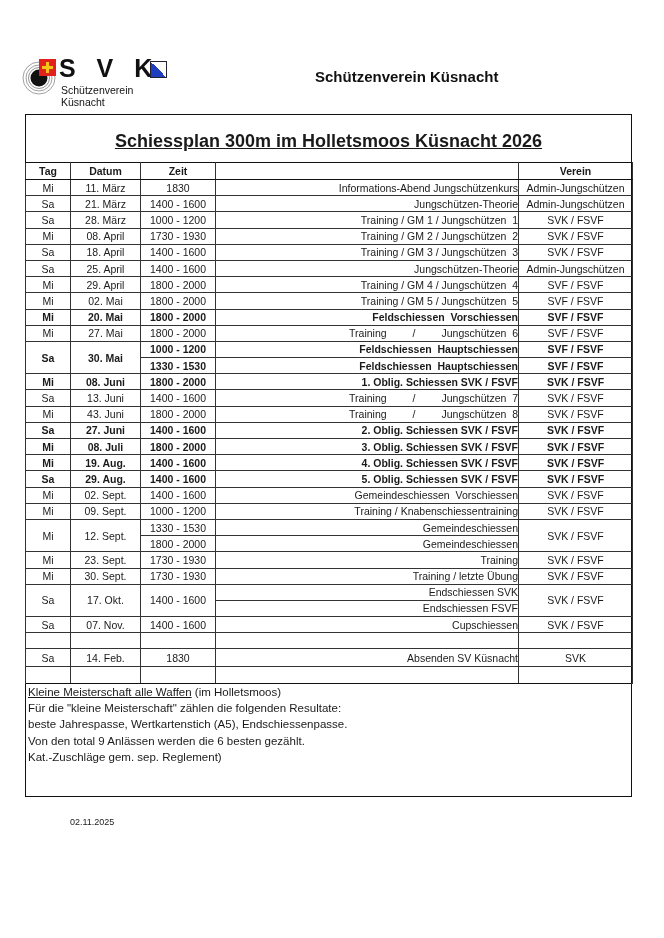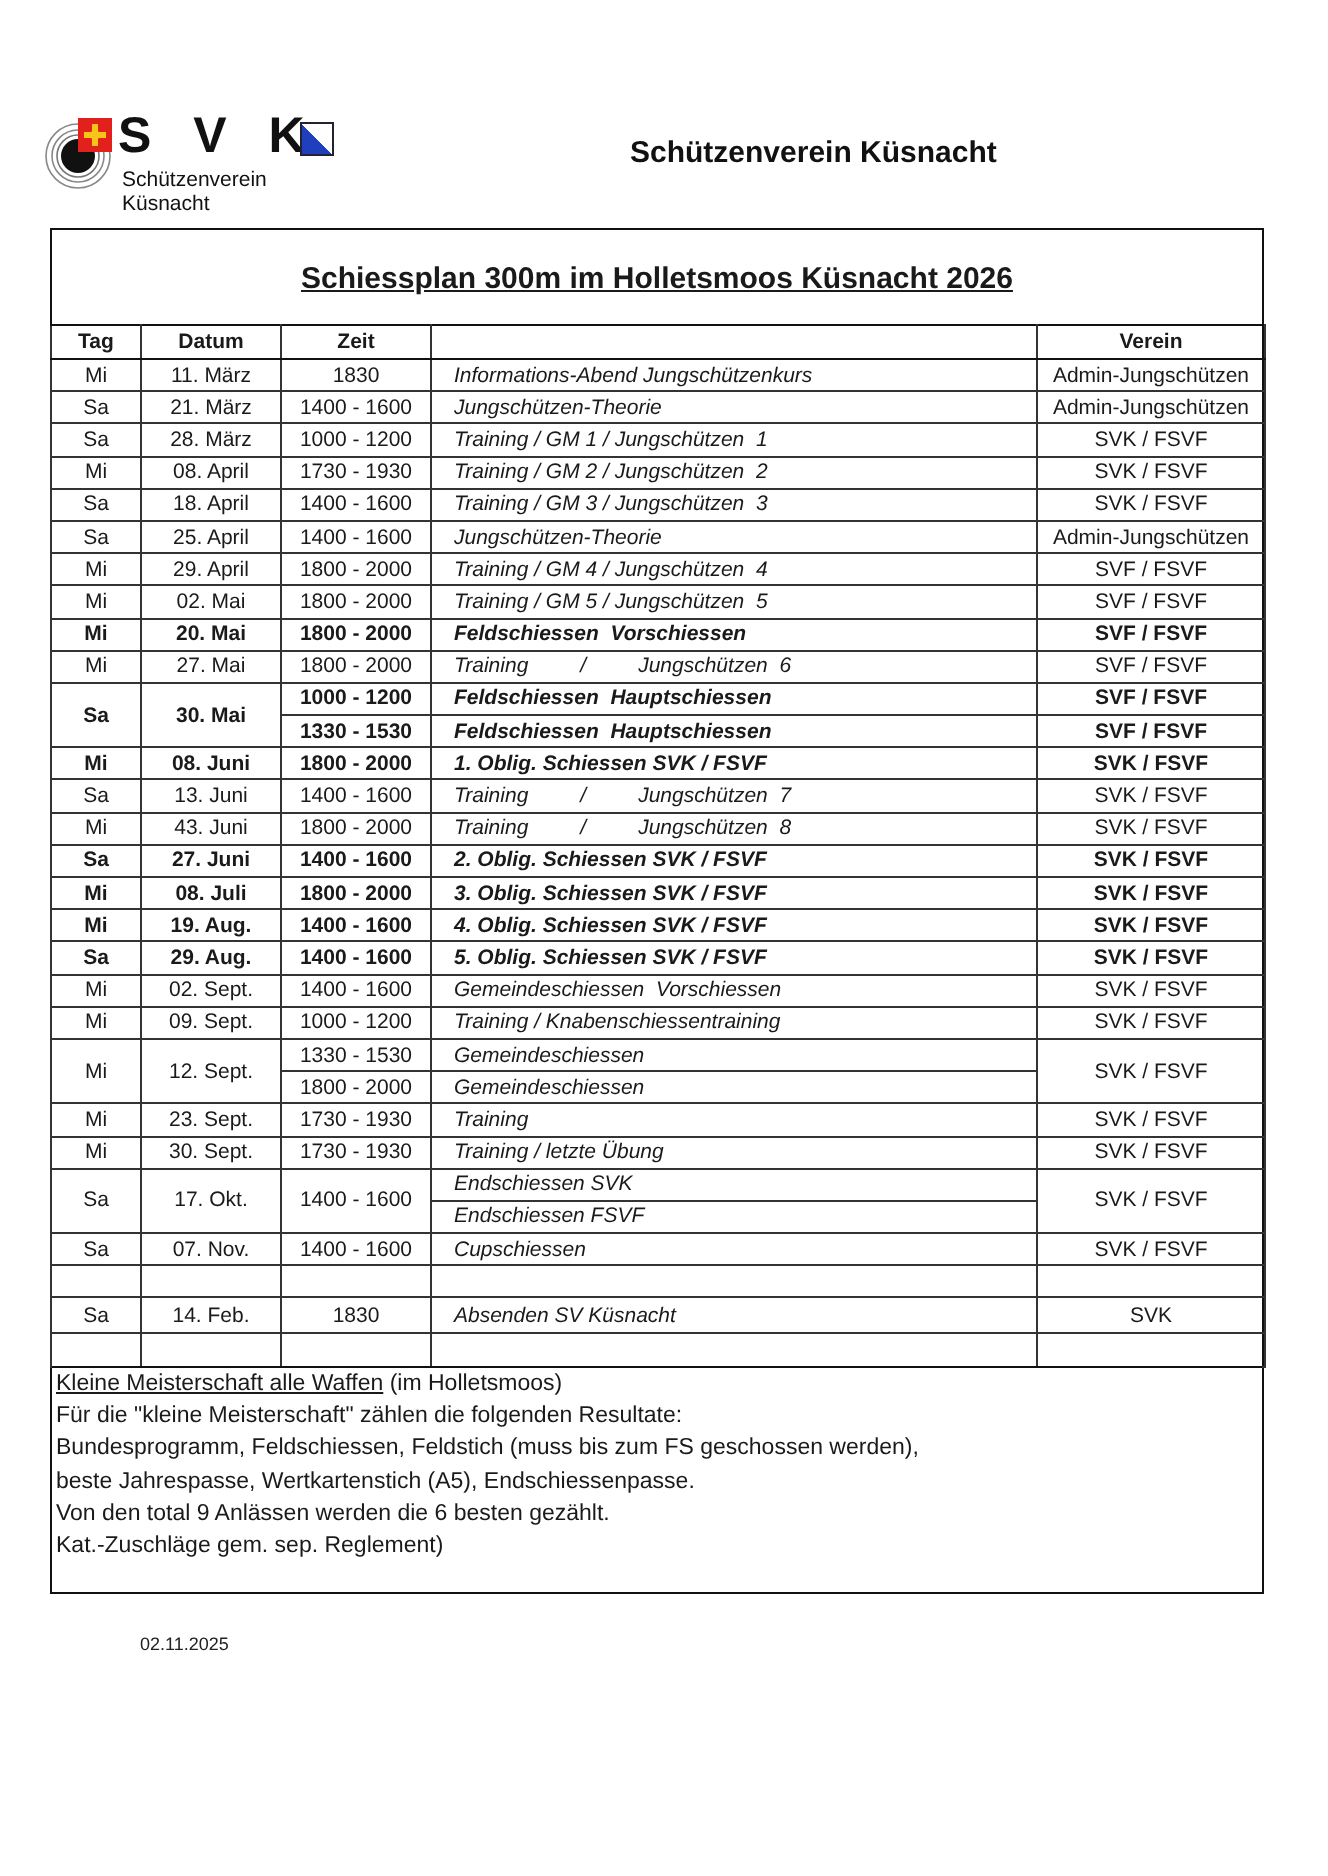--- a/index.html
+++ b/index.html
@@ -13,27 +13,27 @@
   .flag-ch { position: absolute; left: 20px; top: 3px; width: 17px; height: 17px; background: #e2211c; }
   .logo-svk { position: absolute; left: 40px; top: -2px; font-size: 25px; font-weight: bold; letter-spacing: 7px; color: #111; }
   .flag-zh { position: absolute; left: 131px; top: 5px; width: 17px; height: 17px; border: 1px solid #223; box-sizing: border-box;
              background: linear-gradient(to top right, #1f3fbf 50%, #ffffff 50%); }
   .logo-sub { position: absolute; left: 42px; top: 28px; font-size: 10.5px; color: #111; }
   .club-name { position: absolute; left: 315px; top: 68px; font-size: 15px; font-weight: bold; color: #111; }
 
   .frame { position: absolute; left: 25px; top: 114px; width: 607px; height: 683px;
            border: 1.6px solid #111; box-sizing: border-box; }
   .title-row { position: absolute; left: 0; top: 0; width: 100%; height: 47px; }
-  .title { position: absolute; left: 0; right: 0; top: 16px; text-align: center; font-size: 15px; font-weight: bold; text-decoration: underline; }
+  .title { position: absolute; left: 0; right: 0; top: 16px; text-align: center; font-size: 18px; font-weight: bold; text-decoration: underline; }
 
   table.plan { position: absolute; left: -1px; top: 47px; width: 607px; border-collapse: collapse; table-layout: fixed; }
   table.plan td, table.plan th { border: 1px solid #333; height: 15.2px; padding: 0; font-size: 10.5px; line-height: 14px; overflow: hidden; white-space: nowrap; }
   table.plan th { font-weight: bold; border-top: 1.6px solid #111; border-bottom: 1.6px solid #111; height: 16px; }
   table.plan td.c { text-align: center; }
-  table.plan td.l { text-align: left; padding-left: 11px; font-style: italic; }
+  table.plan td.l { text-align: right; padding-left: 11px; }
   table.plan tr.bold td { font-weight: bold; }
   .gap1 { display: inline-block; width: 26px; }
   .gap2 { display: inline-block; width: 26px; }
 
   .notes { position: absolute; left: 0; top: 568px; width: 100%; height: 84px; border-top: 1.6px solid #111; box-sizing: border-box; }
   .notes p { margin: 0; padding-left: 2px; font-size: 11.5px; line-height: 16.2px; white-space: nowrap; }
   .notes .u { text-decoration: underline; }
   .footer-date { position: absolute; left: 70px; top: 817px; font-size: 9px; color: #222; }
 </style>
 </head>
@@ -292,20 +292,19 @@
         <td class="c"></td>
         <td class="l"></td>
         <td class="c"></td>
       </tr>
     </tbody>
   </table>
 
   <div class="notes">
     <p><span class="u">Kleine Meisterschaft alle Waffen</span><span style="white-space:pre"> (im Holletsmoos)</span></p>
     <p>Für die "kleine Meisterschaft" zählen die folgenden Resultate:</p>
-    <p>Bundesprogramm, Feldschiessen, Feldstich (muss bis zum FS geschossen werden),</p>
     <p>beste Jahrespasse, Wertkartenstich (A5), Endschiessenpasse.</p>
     <p>Von den total 9 Anlässen werden die 6 besten gezählt.</p>
     <p>Kat.-Zuschläge gem. sep. Reglement)</p>
   </div>
 </div>
 
 <div class="footer-date">02.11.2025</div>
 
 </body></html>

